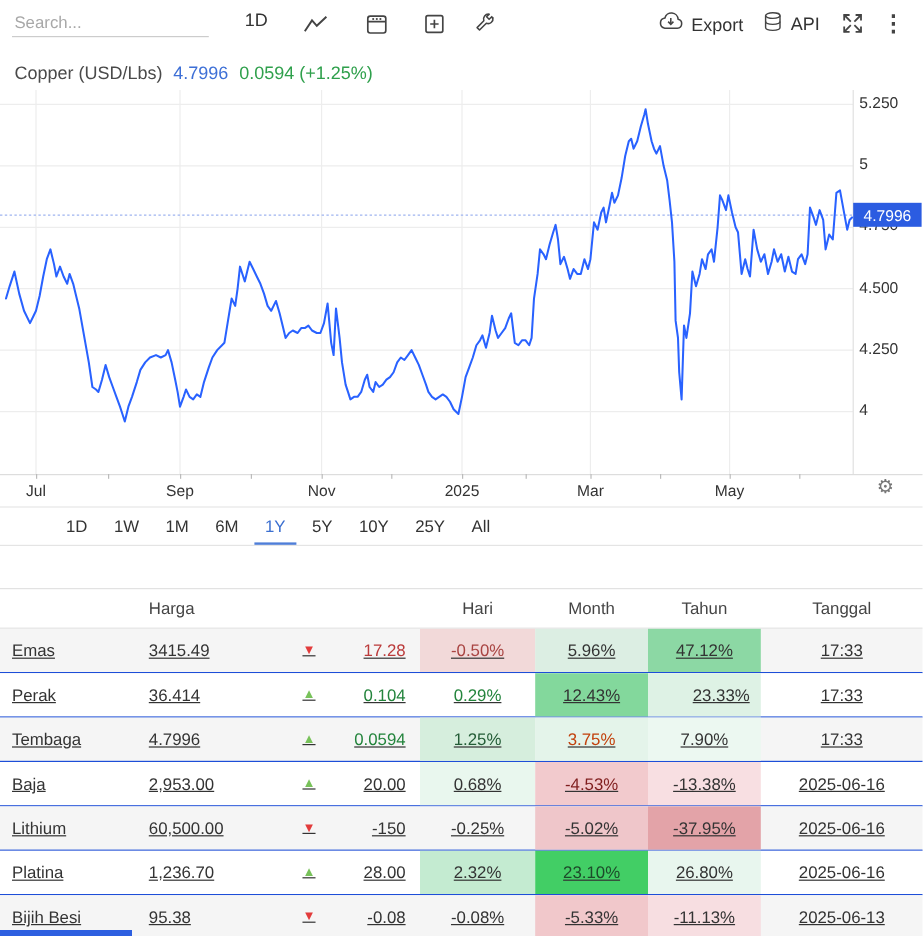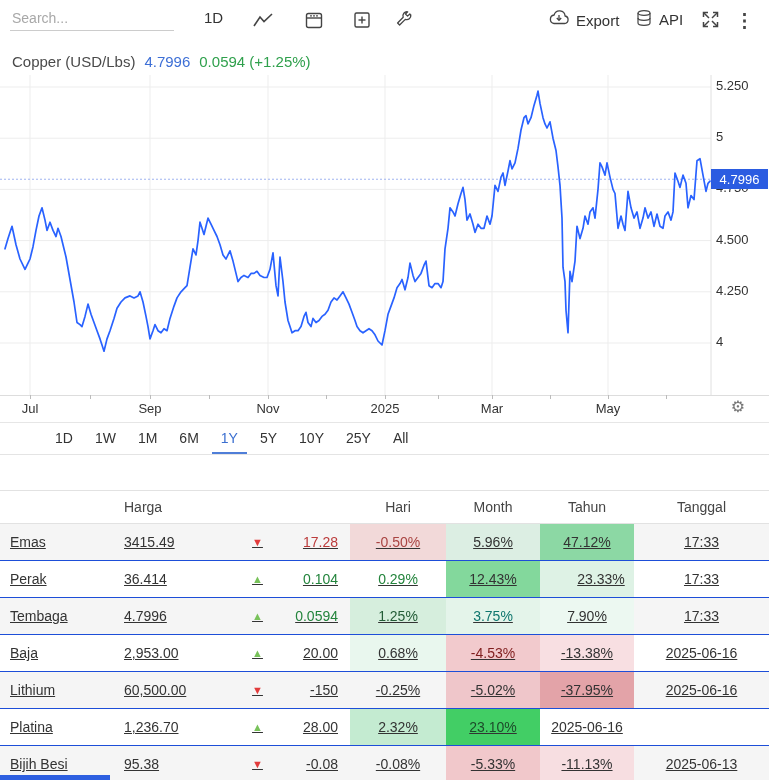--- a/index.html
+++ b/index.html
@@ -229,21 +229,21 @@
           <div class="cell c-pct" style="color: rgb(51, 51, 51); background: rgb(131, 216, 156);">12.43%</div>
           <div class="cell c-pct" style="color: rgb(51, 51, 51); background: rgb(222, 242, 229); padding-left: 28px;">23.33%</div>
           <div class="cell c-date">17:33</div>
         </div>
         <div class="trow alt">
           <div class="cell c-name">Tembaga</div>
           <div class="cell c-price">4.7996</div>
           <div class="cell c-arrow" style="color: rgb(120, 194, 90);">▲</div>
           <div class="cell c-change" style="color: rgb(35, 132, 60);">0.0594</div>
           <div class="cell c-pct" style="color: rgb(35, 92, 54); background: rgb(214, 238, 221);">1.25%</div>
-          <div class="cell c-pct" style="color: #0f766e; background: rgb(228, 244, 234);">3.75%</div>
+          <div class="cell c-pct" style="color: #c2410c; background: rgb(228, 244, 234);">3.75%</div>
           <div class="cell c-pct" style="color: rgb(51, 51, 51); background: rgb(236, 248, 241);">7.90%</div>
           <div class="cell c-date">17:33</div>
         </div>
         <div class="trow">
           <div class="cell c-name">Baja</div>
           <div class="cell c-price">2,953.00</div>
           <div class="cell c-arrow" style="color: rgb(120, 194, 90);">▲</div>
           <div class="cell c-change" style="color: rgb(51, 51, 51);">20.00</div>
           <div class="cell c-pct" style="color: rgb(51, 51, 51); background: rgb(233, 247, 238);">0.68%</div>
           <div class="cell c-pct" style="color: #7f1d1d; background: rgb(242, 202, 205);">-4.53%</div>
@@ -260,20 +260,21 @@
           <div class="cell c-pct" style="color: rgb(51, 51, 51); background: rgb(227, 163, 168);">-37.95%</div>
           <div class="cell c-date">2025-06-16</div>
         </div>
         <div class="trow">
           <div class="cell c-name">Platina</div>
           <div class="cell c-price">1,236.70</div>
           <div class="cell c-arrow" style="color: rgb(120, 194, 90);">▲</div>
           <div class="cell c-change" style="color: rgb(51, 51, 51);">28.00</div>
           <div class="cell c-pct" style="color: rgb(51, 51, 51); background: rgb(196, 235, 209);">2.32%</div>
           <div class="cell c-pct" style="color: rgb(29, 74, 42); background: rgb(66, 206, 101);">23.10%</div>
+          <div class="cell c-pct" style="color: rgb(51, 51, 51); background: rgb(232, 246, 238);">26.80%</div>
           <div class="cell c-date">2025-06-16</div>
         </div>
         <div class="trow alt">
           <div class="cell c-name">Bijih Besi</div>
           <div class="cell c-price">95.38</div>
           <div class="cell c-arrow" style="color: rgb(226, 59, 59);">▼</div>
           <div class="cell c-change" style="color: rgb(51, 51, 51);">-0.08</div>
           <div class="cell c-pct" style="color: rgb(51, 51, 51); background: transparent;">-0.08%</div>
           <div class="cell c-pct" style="color: rgb(51, 51, 51); background: rgb(241, 200, 203);">-5.33%</div>
           <div class="cell c-pct" style="color: rgb(51, 51, 51); background: rgb(247, 222, 225);">-11.13%</div>

